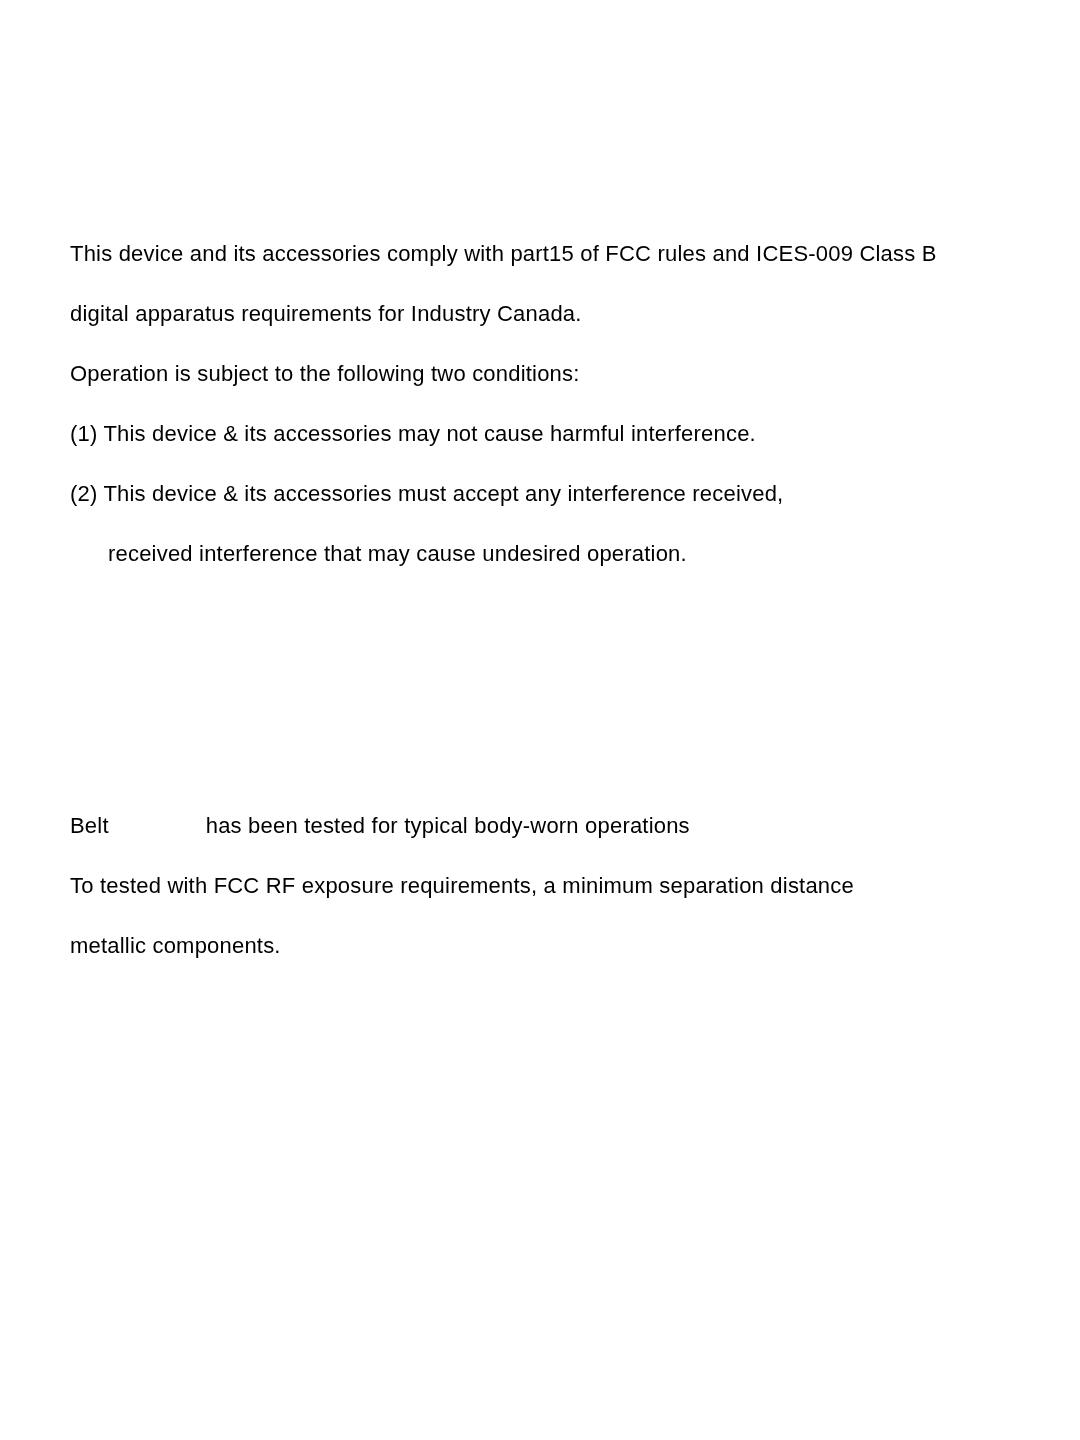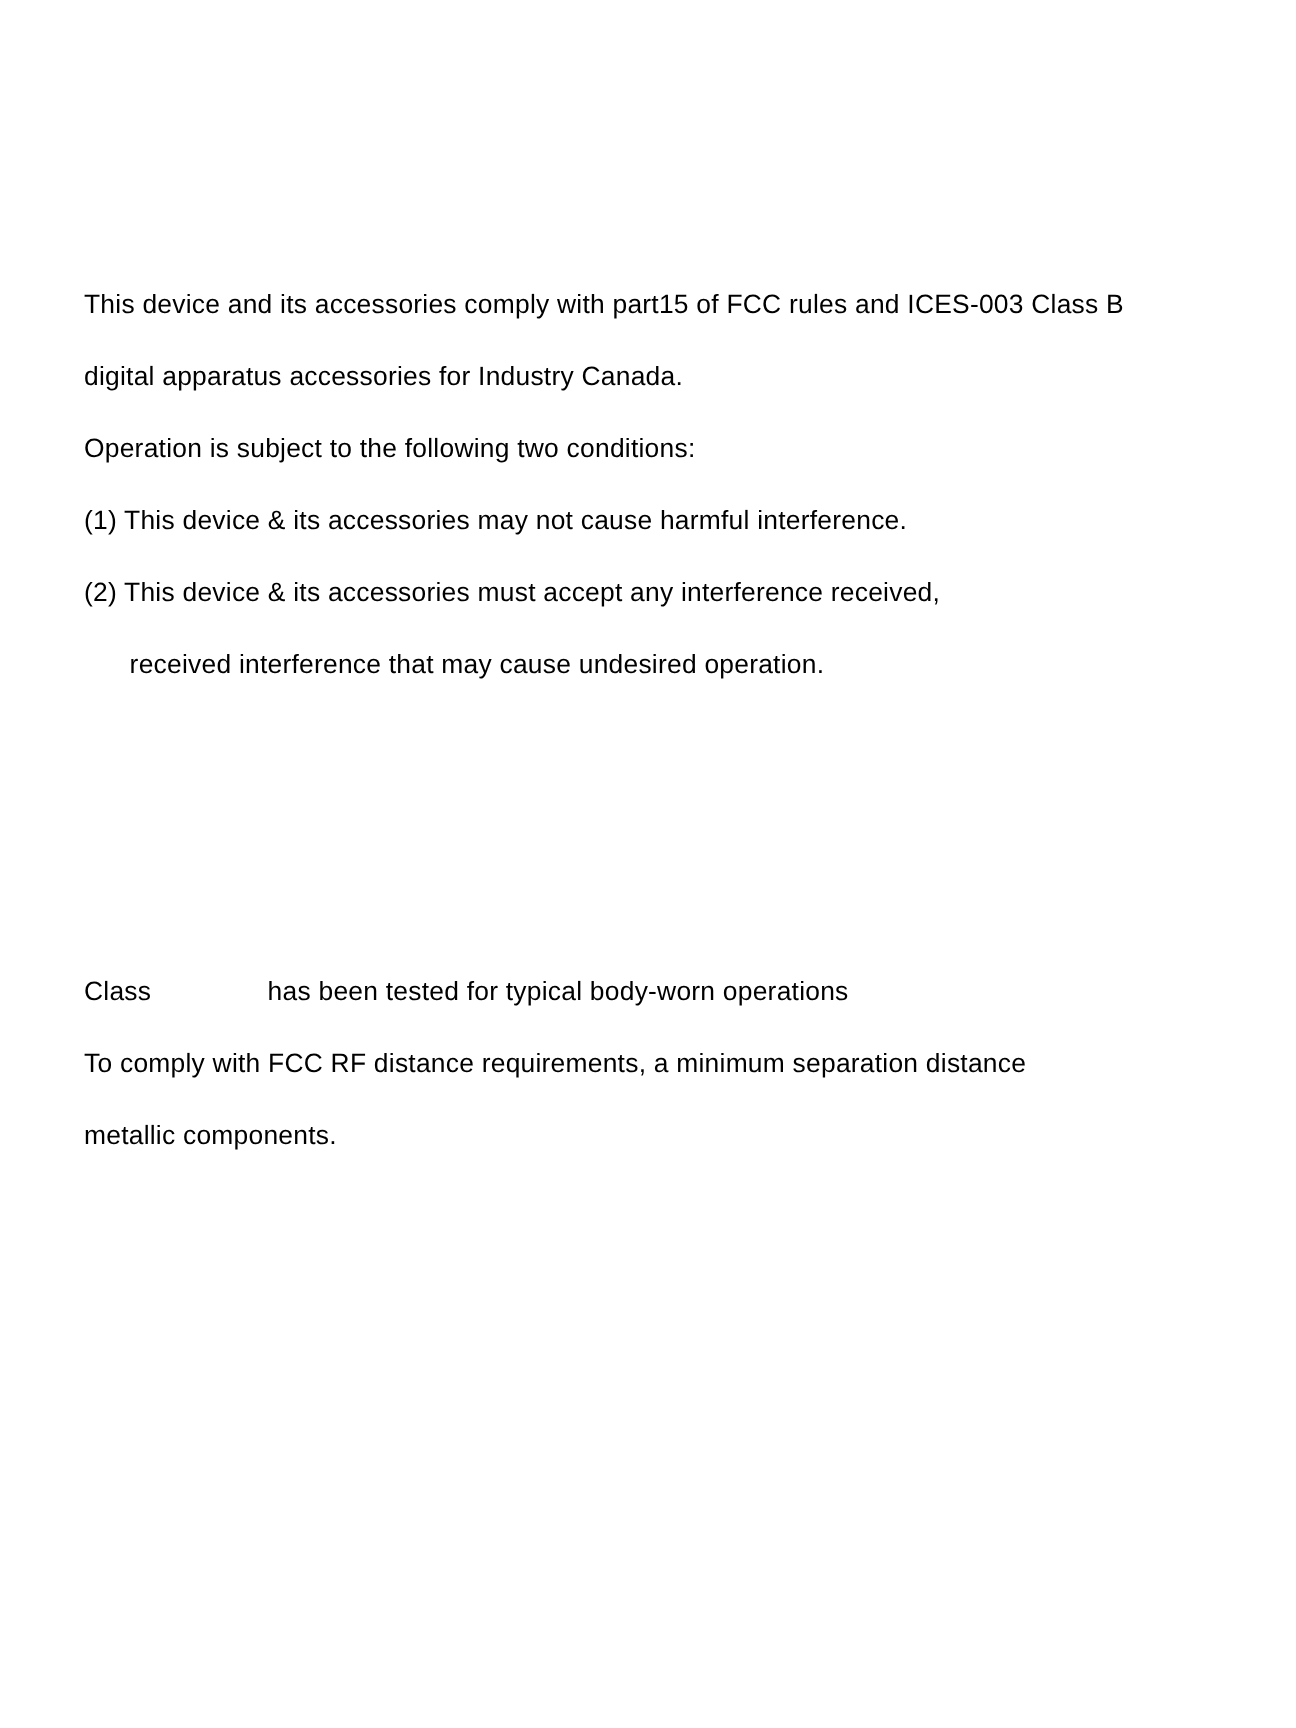--- a/index.html
+++ b/index.html
@@ -37,27 +37,27 @@
     width: 97px;
     height: 1px;
   }
 </style>
 </head>
 <body>
 
 <div class="page">
 
   <div class="text-block block-fcc">
-    <div class="line">This device and its accessories comply with part15 of FCC rules and ICES-003 Class B</div>
-    <div class="line">digital apparatus accessories for Industry Canada.</div>
+    <div class="line">This device and its accessories comply with part15 of FCC rules and ICES-009 Class B</div>
+    <div class="line">digital apparatus requirements for Industry Canada.</div>
     <div class="line">Operation is subject to the following two conditions:</div>
     <div class="line">(1) This device &amp; its accessories may not cause harmful interference.</div>
     <div class="line">(2) This device &amp; its accessories must accept any interference received,</div>
     <div class="line indent">received interference that may cause undesired operation.</div>
   </div>
 
   <div class="text-block block-rf">
-    <div class="line"><span>Class</span><span class="name-gap"></span><span>has been tested for typical body-worn operations</span></div>
-    <div class="line">To comply with FCC RF distance requirements, a minimum separation distance</div>
+    <div class="line"><span>Belt</span><span class="name-gap"></span><span>has been tested for typical body-worn operations</span></div>
+    <div class="line">To tested with FCC RF exposure requirements, a minimum separation distance</div>
     <div class="line">metallic components.</div>
   </div>
 
 </div>
 
 </body></html>

